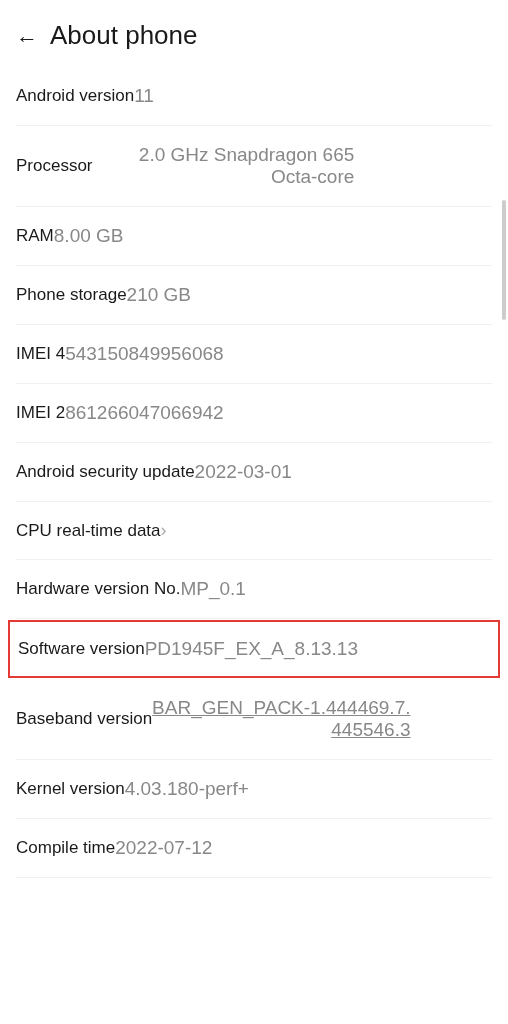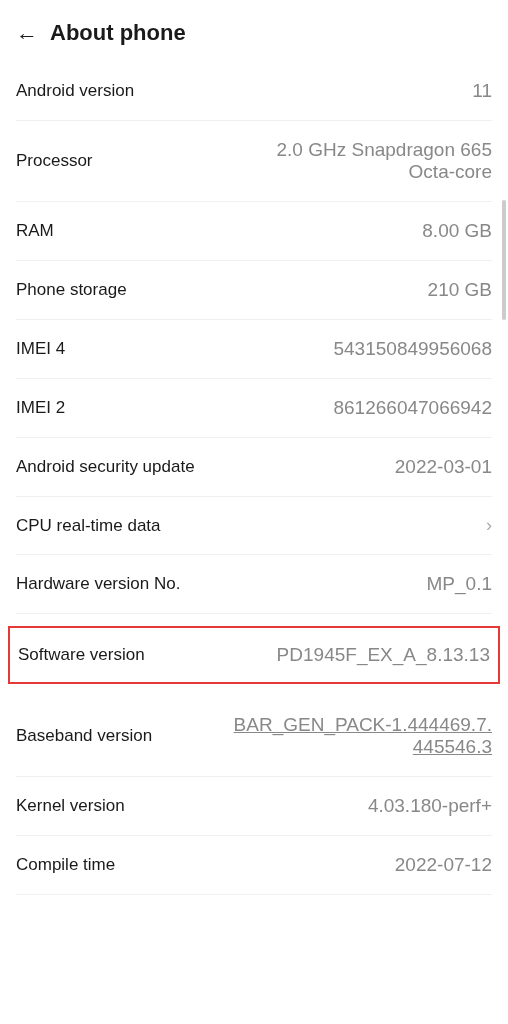--- a/index.html
+++ b/index.html
@@ -23,42 +23,41 @@
       gap: 12px;
     }
 
     .header-back-icon {
       font-size: 22px;
       color: #1a1a1a;
       cursor: pointer;
     }
 
     .header-title {
-      font-size: 22px;
-      font-weight: 700;
+      font-size: 26px;
+      font-weight: 400;
       color: #1a1a1a;
     }
 
     .info-list {
       padding: 0 16px;
     }
 
     .info-row {
       display: flex;
-      justify-content: space-between;
       align-items: center;
       padding: 18px 0;
       border-bottom: 1px solid #f0f0f0;
       position: relative;
     }
 
     .info-row.highlighted {
       border: 2px solid #e53935;
       padding: 16px 8px;
-      margin: 12px -8px;
+      margin: 1px -8px;
     }
 
     .info-label {
       font-size: 17px;
       color: #1a1a1a;
       font-weight: 400;
     }
 
     .info-value {
       font-size: 19px;

